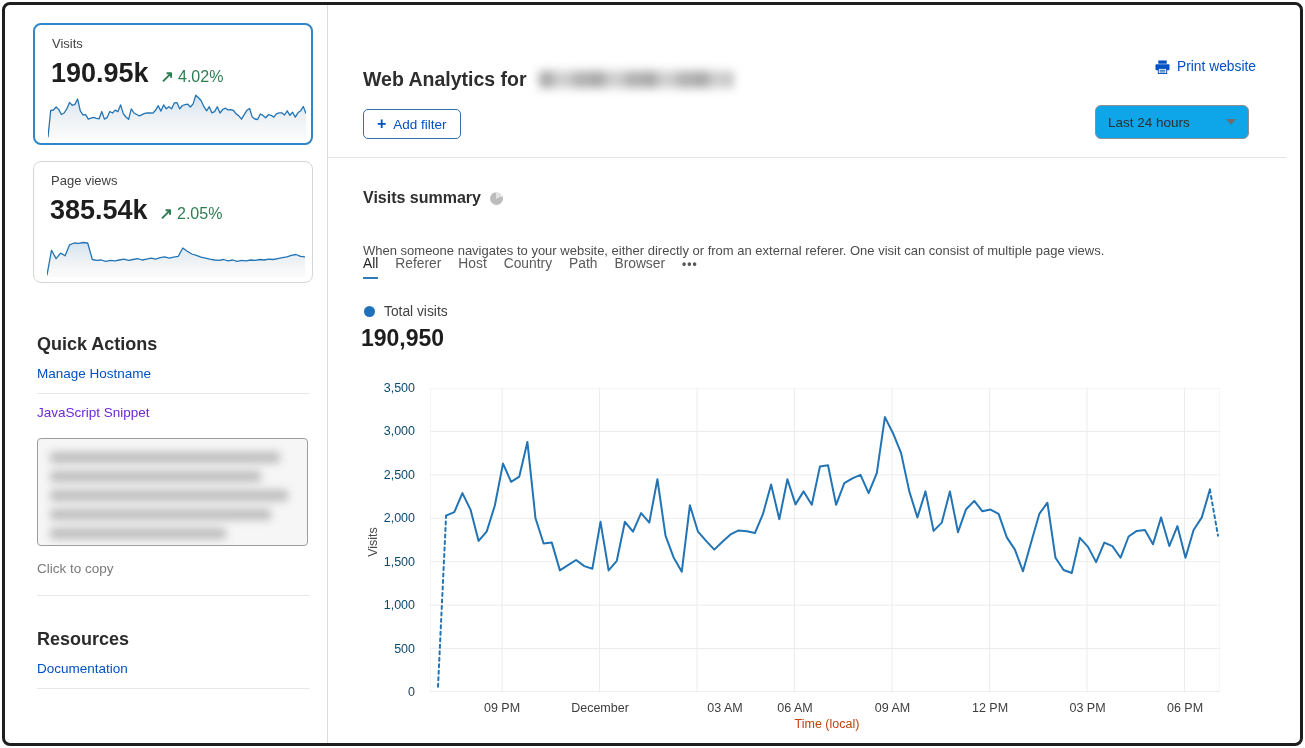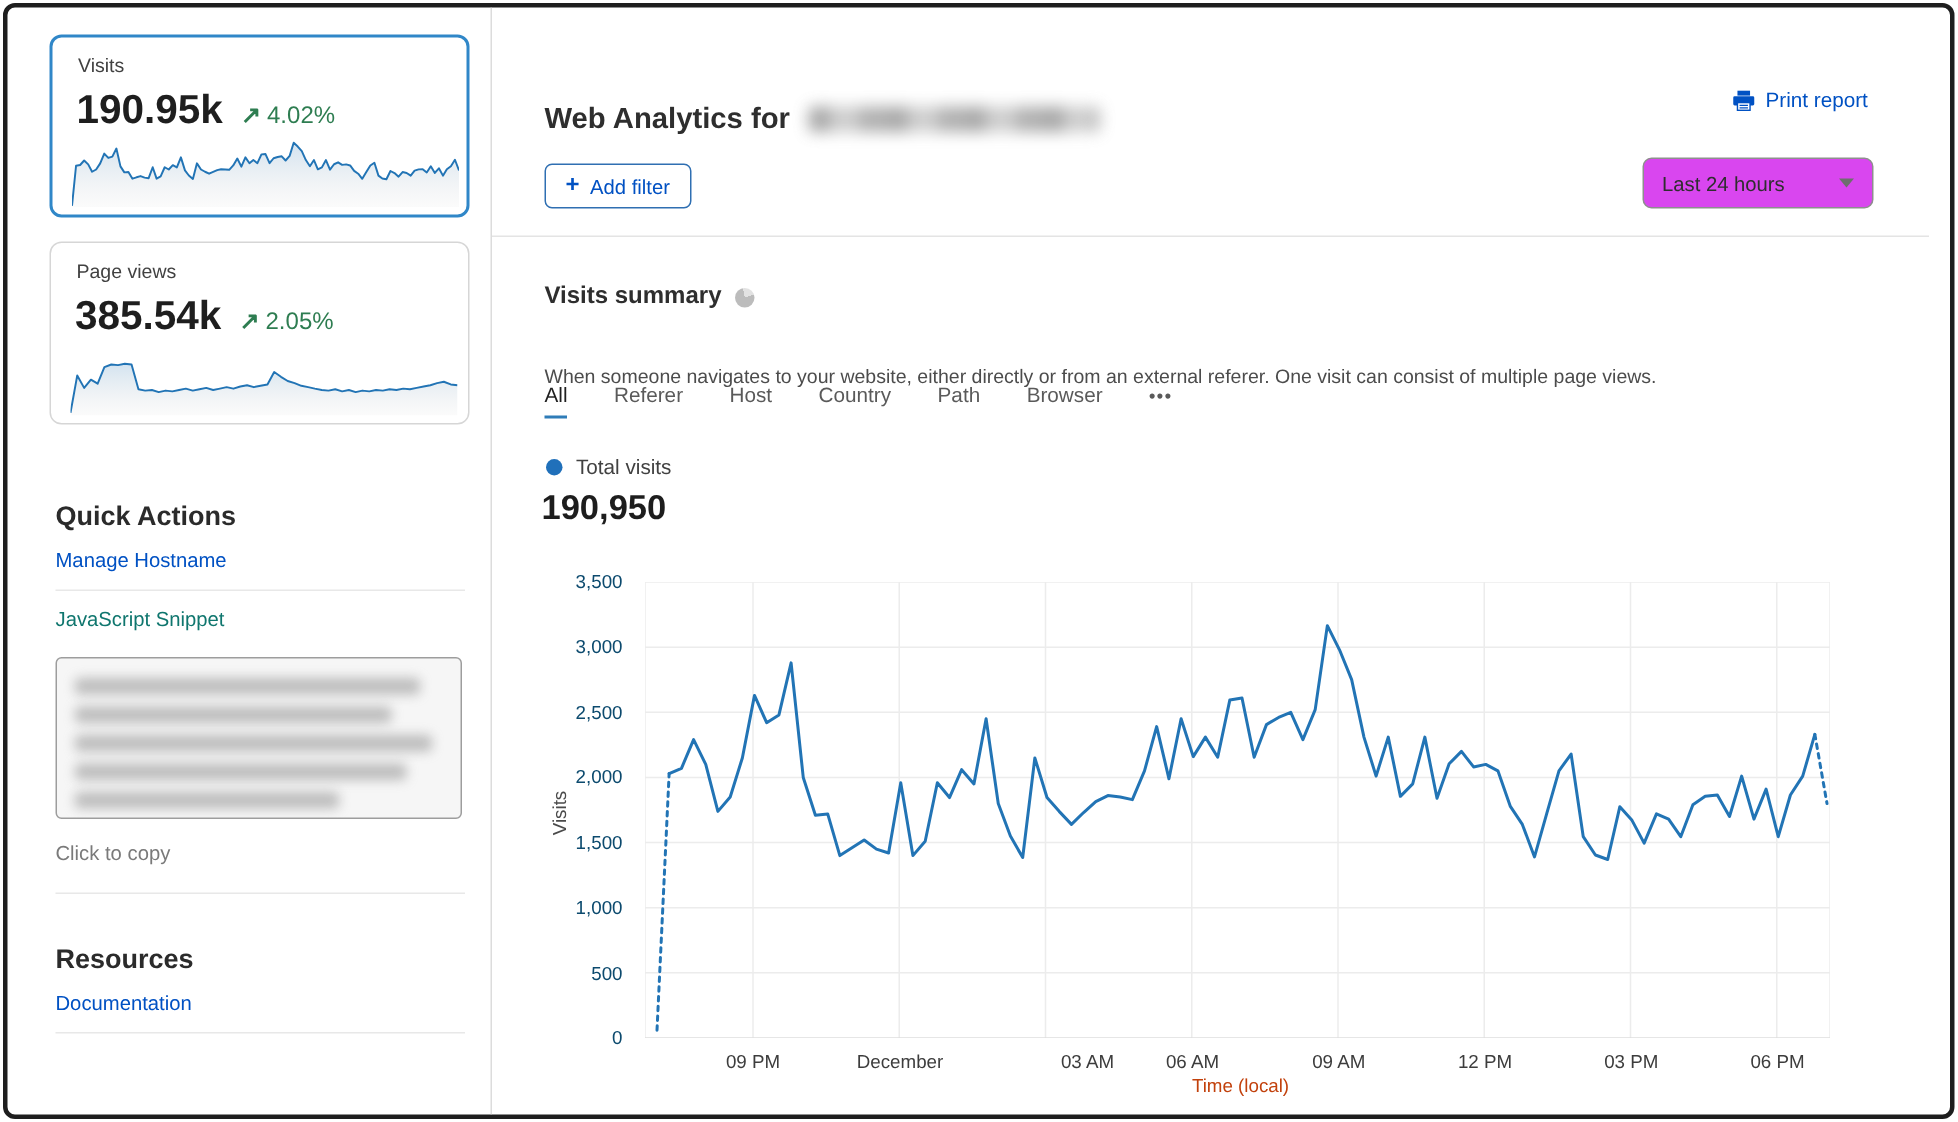--- a/index.html
+++ b/index.html
@@ -12,43 +12,43 @@
   .card.sel{border:2px solid #3087c8;}
   .card .lbl{position:absolute;left:17px;top:11px;font-size:13px;color:#414141;}
   .card .valrow{position:absolute;left:16px;top:33px;display:flex;align-items:baseline;gap:12px;}
   .card .val{font-size:27px;font-weight:700;color:#1e1e1e;}
   .card .delta{font-size:16px;color:#2e7d51;font-weight:500;display:flex;align-items:baseline;gap:4px;}
   .card .arrow{font-weight:700;}
   .card svg{position:absolute;left:13px;bottom:5px;}
 
   .sideh{position:absolute;left:32px;font-size:18px;font-weight:700;color:#2b2b2b;}
   .sidelink{position:absolute;left:32px;font-size:13.5px;color:#0051c3;cursor:pointer;}
-  .sidetext{position:absolute;left:32px;font-size:13.5px;color:#0f766e;}
+  .sidetext{position:absolute;left:32px;font-size:13.5px;color:#6d28d9;}
   .sep{position:absolute;left:32px;width:273px;height:1px;background:#e8e8e8;}
   .snippet{position:absolute;left:32px;top:433px;width:271px;height:108px;background:#f6f6f6;border:1px solid #9d9d9d;border-radius:4px;cursor:pointer;padding:13px 12px;box-sizing:border-box;overflow:hidden;}
   .blurrow{height:11px;border-radius:3px;background:#8e8e8e;filter:blur(4px);opacity:.55;margin-bottom:8px;}
   .copyhint{position:absolute;left:32px;top:556px;font-size:13.5px;color:#7a7a7a;}
 
   
   .title{position:absolute;left:358px;top:50px;font-size:19.5px;font-weight:700;color:#2e2e2e;display:flex;align-items:center;}
   .blurdomain{display:inline-block;margin-left:12px;width:194px;height:17px;border-radius:3px;
     background:repeating-linear-gradient(90deg,#8c8c8c 0 14px,#bdbdbd 14px 34px,#979797 34px 52px);
     filter:blur(5px);opacity:.75;}
   .printlink{position:absolute;left:1150px;top:54px;display:flex;align-items:center;gap:7px;color:#0051c3;font-size:13.8px;cursor:pointer;}
   .addfilter{position:absolute;left:358px;top:104px;height:30px;padding:0 13px;border:1px solid #2f6fb2;border-radius:5px;background:#fff;color:#0051c3;font-size:13.5px;display:flex;align-items:center;gap:7px;cursor:pointer;font-family:inherit;}
   .addfilter .plus{font-size:16px;font-weight:600;line-height:1;}
-  .select{position:absolute;left:1090px;top:100px;width:154px;height:34px;border:1px solid #8e8e8e;border-radius:6px;background:#d946ef;display:flex;align-items:center;justify-content:space-between;padding:0 12px;font-size:13.5px;color:#2e2e2e;cursor:pointer;box-sizing:border-box;}
+  .select{position:absolute;left:1090px;top:100px;width:154px;height:34px;border:1px solid #8e8e8e;border-radius:6px;background:#0ea5e9;display:flex;align-items:center;justify-content:space-between;padding:0 12px;font-size:13.5px;color:#2e2e2e;cursor:pointer;box-sizing:border-box;}
   .caret{width:0;height:0;border-left:5px solid transparent;border-right:5px solid transparent;border-top:6px solid #6e6e6e;}
   .hdiv{position:absolute;left:323px;top:152px;width:958px;height:1px;background:#e4e4e4;}
 
   
   .sumh{position:absolute;left:358px;top:184px;font-size:16px;font-weight:700;color:#2e2e2e;display:flex;align-items:center;gap:9px;}
   .pieicon{width:13px;height:13px;border-radius:50%;background:conic-gradient(from -10deg,#e2e2e2 0 80deg,#bcbcbc 80deg 360deg);}
   .desc{position:absolute;left:358px;top:214px;font-size:13px;color:#4c4c4c;white-space:nowrap;margin-top:24px;}
-  .tabs{position:absolute;left:358px;top:251px;display:flex;gap:31px;align-items:baseline;}
+  .tabs{position:absolute;left:358px;top:251px;display:flex;gap:17px;align-items:baseline;}
   .tab{font-size:13.8px;color:#5a5a5a;cursor:pointer;position:relative;padding-bottom:8px;}
   .tab.active{color:#1f1f1f;}
   .tab.active::after{content:"";position:absolute;left:0;right:0;bottom:0;height:2px;background:#2f7cb8;}
   .tab.dots{color:#5a5a5a;font-weight:700;letter-spacing:1px;font-size:12px;}
   .legend{position:absolute;left:359px;top:299px;display:flex;align-items:center;gap:9px;font-size:13.8px;color:#414141;}
   .dot{width:11px;height:11px;border-radius:50%;background:#2070ba;}
   .total{position:absolute;left:356px;top:320px;font-size:23px;font-weight:700;color:#1d1d1d;}
 
   
   .mainchart{position:absolute;left:425px;top:383px;}
@@ -136,21 +136,21 @@
     </h1>
 
     <div class="printlink">
       <svg width="15" height="14" viewBox="0 0 16 15">
         <rect x="3.5" y="0.5" width="9" height="3.5" fill="#0051c3"></rect>
         <rect x="0.5" y="4.5" width="15" height="6.5" rx="1" fill="#0051c3"></rect>
         <rect x="3.5" y="9" width="9" height="5.5" fill="#fff" stroke="#0051c3"></rect>
         <line x1="5" y1="11" x2="11" y2="11" stroke="#0051c3"></line>
         <line x1="5" y1="12.8" x2="11" y2="12.8" stroke="#0051c3"></line>
       </svg>
-      <span>Print report</span>
+      <span>Print website</span>
     </div>
 
     <button class="addfilter">
       <span class="plus">+</span>
       <span>Add filter</span>
     </button>
 
     <div class="select">
       <span>Last 24 hours</span>
       <span class="caret"></span>

